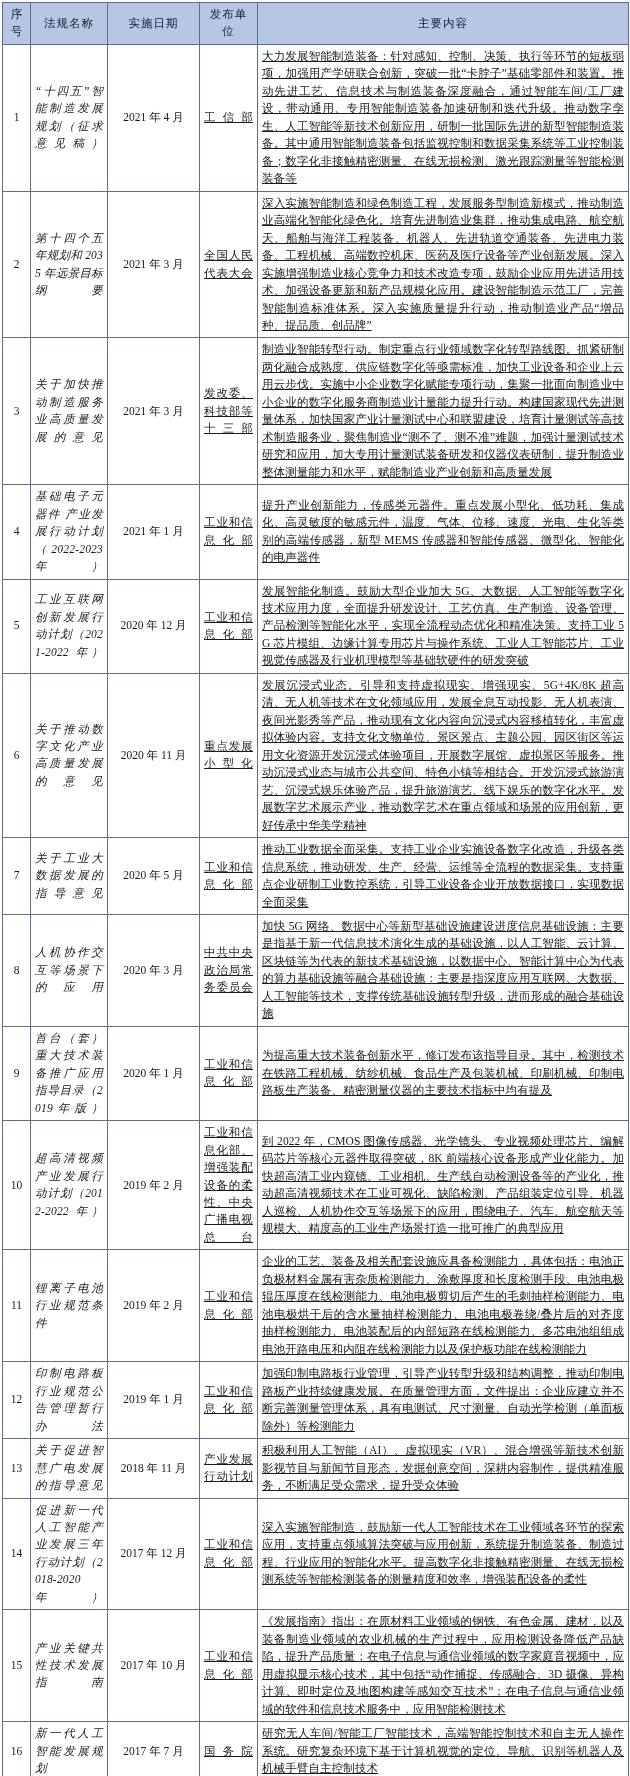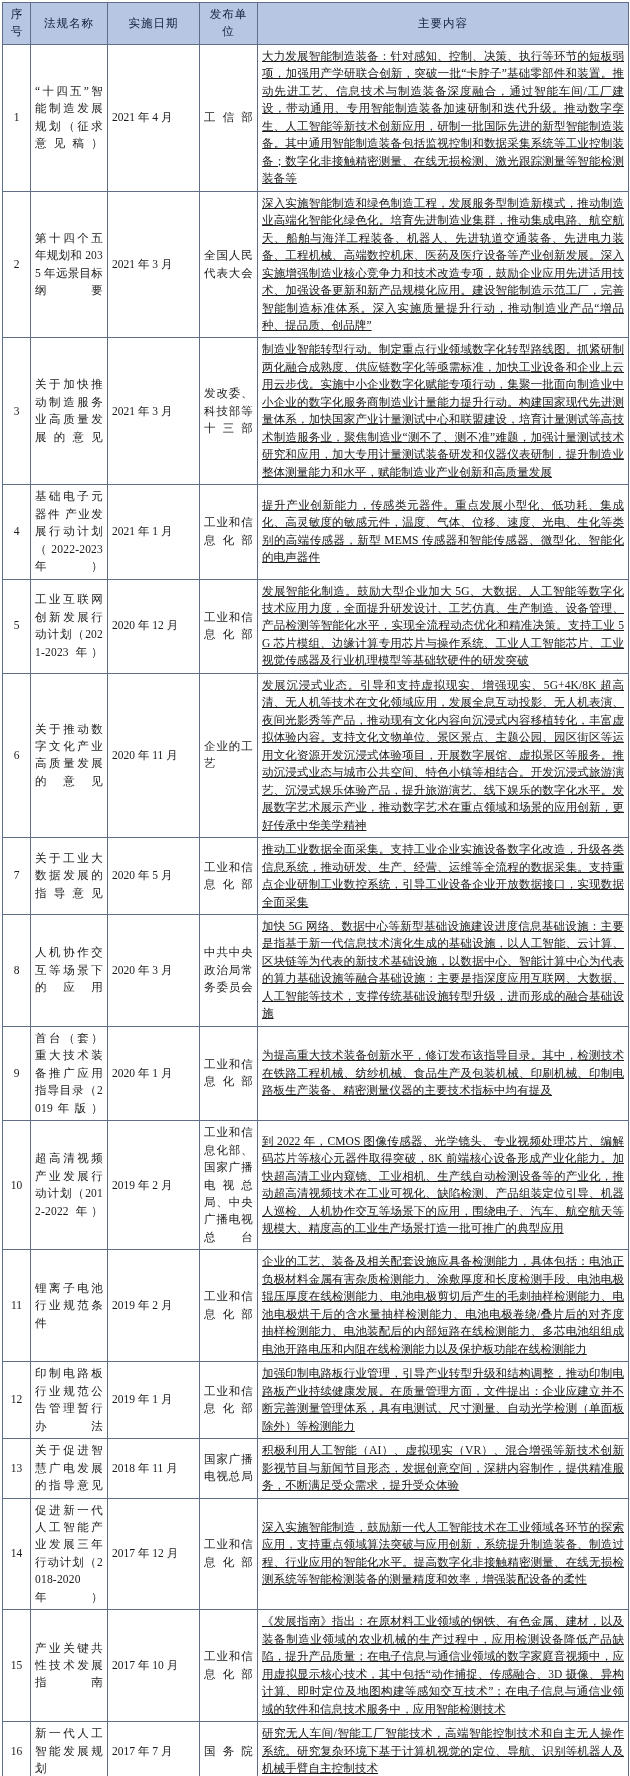--- a/index.html
+++ b/index.html
@@ -55,33 +55,35 @@
     text-align: center;
     font-family: "Liberation Serif", serif;
     font-size: 12px;
     vertical-align: middle;
   }
   td.name {
     text-align: justify;
     text-align-last: justify;
     letter-spacing: 0.2px;
     line-height: 1.62;
+    font-style: italic;
   }
   td.date {
-    text-align: left;
+    text-align: center;
     font-size: 11.5px;
     line-height: 1.55;
   }
   td.org {
     text-align: justify;
     text-align-last: justify;
     letter-spacing: 0.2px;
     line-height: 1.6;
     padding-left: 6px;
     padding-right: 6px;
+    text-decoration: underline;
   }
   td.content {
     text-align: justify;
     vertical-align: middle;
     line-height: 1.62;
     letter-spacing: 0.1px;
     padding: 4px 5px;
     text-decoration: underline;
   }
 </style>
@@ -130,30 +132,30 @@
         </tr>
         <tr>
           <td class="seq">4</td>
           <td class="name">基础电子元器件 产业发展行动计划（2022-2023年）</td>
           <td class="date">2021 年 1 月</td>
           <td class="org">工业和信息化部</td>
           <td class="content">提升产业创新能力，传感类元器件。重点发展小型化、低功耗、集成化、高灵敏度的敏感元件，温度、气体、位移、速度、光电、生化等类别的高端传感器，新型 MEMS 传感器和智能传感器、微型化、智能化的电声器件</td>
         </tr>
         <tr>
           <td class="seq">5</td>
-          <td class="name">工业互联网创新发展行动计划（2021-2023 年）</td>
+          <td class="name">工业互联网创新发展行动计划（2021-2022 年）</td>
           <td class="date">2020 年 12 月</td>
           <td class="org">工业和信息化部</td>
           <td class="content">发展智能化制造。鼓励大型企业加大 5G、大数据、人工智能等数字化技术应用力度，全面提升研发设计、工艺仿真、生产制造、设备管理、产品检测等智能化水平，实现全流程动态优化和精准决策。支持工业 5G 芯片模组、边缘计算专用芯片与操作系统、工业人工智能芯片、工业视觉传感器及行业机理模型等基础软硬件的研发突破</td>
         </tr>
         <tr>
           <td class="seq">6</td>
           <td class="name">关于推动数字文化产业高质量发展的意见</td>
           <td class="date">2020 年 11 月</td>
-          <td class="org">企业的工艺</td>
+          <td class="org">重点发展小型化</td>
           <td class="content">发展沉浸式业态。引导和支持虚拟现实、增强现实、5G+4K/8K 超高清、无人机等技术在文化领域应用，发展全息互动投影、无人机表演、夜间光影秀等产品，推动现有文化内容向沉浸式内容移植转化，丰富虚拟体验内容。支持文化文物单位、景区景点、主题公园、园区街区等运用文化资源开发沉浸式体验项目，开展数字展馆、虚拟景区等服务。推动沉浸式业态与城市公共空间、特色小镇等相结合。开发沉浸式旅游演艺、沉浸式娱乐体验产品，提升旅游演艺、线下娱乐的数字化水平。发展数字艺术展示产业，推动数字艺术在重点领域和场景的应用创新，更好传承中华美学精神</td>
         </tr>
         <tr>
           <td class="seq">7</td>
           <td class="name">关于工业大数据发展的指导意见</td>
           <td class="date">2020 年 5 月</td>
           <td class="org">工业和信息化部</td>
           <td class="content">推动工业数据全面采集。支持工业企业实施设备数字化改造，升级各类信息系统，推动研发、生产、经营、运维等全流程的数据采集。支持重点企业研制工业数控系统，引导工业设备企业开放数据接口，实现数据全面采集</td>
         </tr>
         <tr>
@@ -167,42 +169,42 @@
           <td class="seq">9</td>
           <td class="name">首台（套）重大技术装备推广应用指导目录（2019年版）</td>
           <td class="date">2020 年 1 月</td>
           <td class="org">工业和信息化部</td>
           <td class="content">为提高重大技术装备创新水平，修订发布该指导目录。其中，检测技术在铁路工程机械、纺纱机械、食品生产及包装机械、印刷机械、印制电路板生产装备、精密测量仪器的主要技术指标中均有提及</td>
         </tr>
         <tr>
           <td class="seq">10</td>
           <td class="name">超高清视频产业发展行动计划（2012-2022 年）</td>
           <td class="date">2019 年 2 月</td>
-          <td class="org">工业和信息化部、国家广播电视总局、中央广播电视总台</td>
+          <td class="org">工业和信息化部、增强装配设备的柔性、中央广播电视总台</td>
           <td class="content">到 2022 年，CMOS 图像传感器、光学镜头、专业视频处理芯片、编解码芯片等核心元器件取得突破，8K 前端核心设备形成产业化能力。加快超高清工业内窥镜、工业相机、生产线自动检测设备等的产业化，推动超高清视频技术在工业可视化、缺陷检测、产品组装定位引导、机器人巡检、人机协作交互等场景下的应用，围绕电子、汽车、航空航天等规模大、精度高的工业生产场景打造一批可推广的典型应用</td>
         </tr>
         <tr>
           <td class="seq">11</td>
           <td class="name">锂离子电池行业规范条件</td>
           <td class="date">2019 年 2 月</td>
           <td class="org">工业和信息化部</td>
           <td class="content">企业的工艺、装备及相关配套设施应具备检测能力，具体包括：电池正负极材料金属有害杂质检测能力、涂敷厚度和长度检测手段、电池电极辊压厚度在线检测能力、电池电极剪切后产生的毛刺抽样检测能力、电池电极烘干后的含水量抽样检测能力、电池电极卷绕/叠片后的对齐度抽样检测能力、电池装配后的内部短路在线检测能力、多芯电池组组成电池开路电压和内阻在线检测能力以及保护板功能在线检测能力</td>
         </tr>
         <tr>
           <td class="seq">12</td>
           <td class="name">印制电路板行业规范公告管理暂行办法</td>
           <td class="date">2019 年 1 月</td>
           <td class="org">工业和信息化部</td>
           <td class="content">加强印制电路板行业管理，引导产业转型升级和结构调整，推动印制电路板产业持续健康发展。在质量管理方面，文件提出：企业应建立并不断完善测量管理体系，具有电测试、尺寸测量、自动光学检测（单面板除外）等检测能力</td>
         </tr>
         <tr>
           <td class="seq">13</td>
           <td class="name">关于促进智慧广电发展的指导意见</td>
           <td class="date">2018 年 11 月</td>
-          <td class="org">国家广播电视总局</td>
+          <td class="org">产业发展行动计划</td>
           <td class="content">积极利用人工智能（AI）、虚拟现实（VR）、混合增强等新技术创新影视节目与新闻节目形态，发掘创意空间，深耕内容制作，提供精准服务，不断满足受众需求，提升受众体验</td>
         </tr>
         <tr>
           <td class="seq">14</td>
           <td class="name">促进新一代人工智能产业发展三年行动计划（2018-2020 年）</td>
           <td class="date">2017 年 12 月</td>
           <td class="org">工业和信息化部</td>
           <td class="content">深入实施智能制造，鼓励新一代人工智能技术在工业领域各环节的探索应用，支持重点领域算法突破与应用创新，系统提升制造装备、制造过程、行业应用的智能化水平。提高数字化非接触精密测量、在线无损检测系统等智能检测装备的测量精度和效率，增强装配设备的柔性</td>
         </tr>
         <tr>

